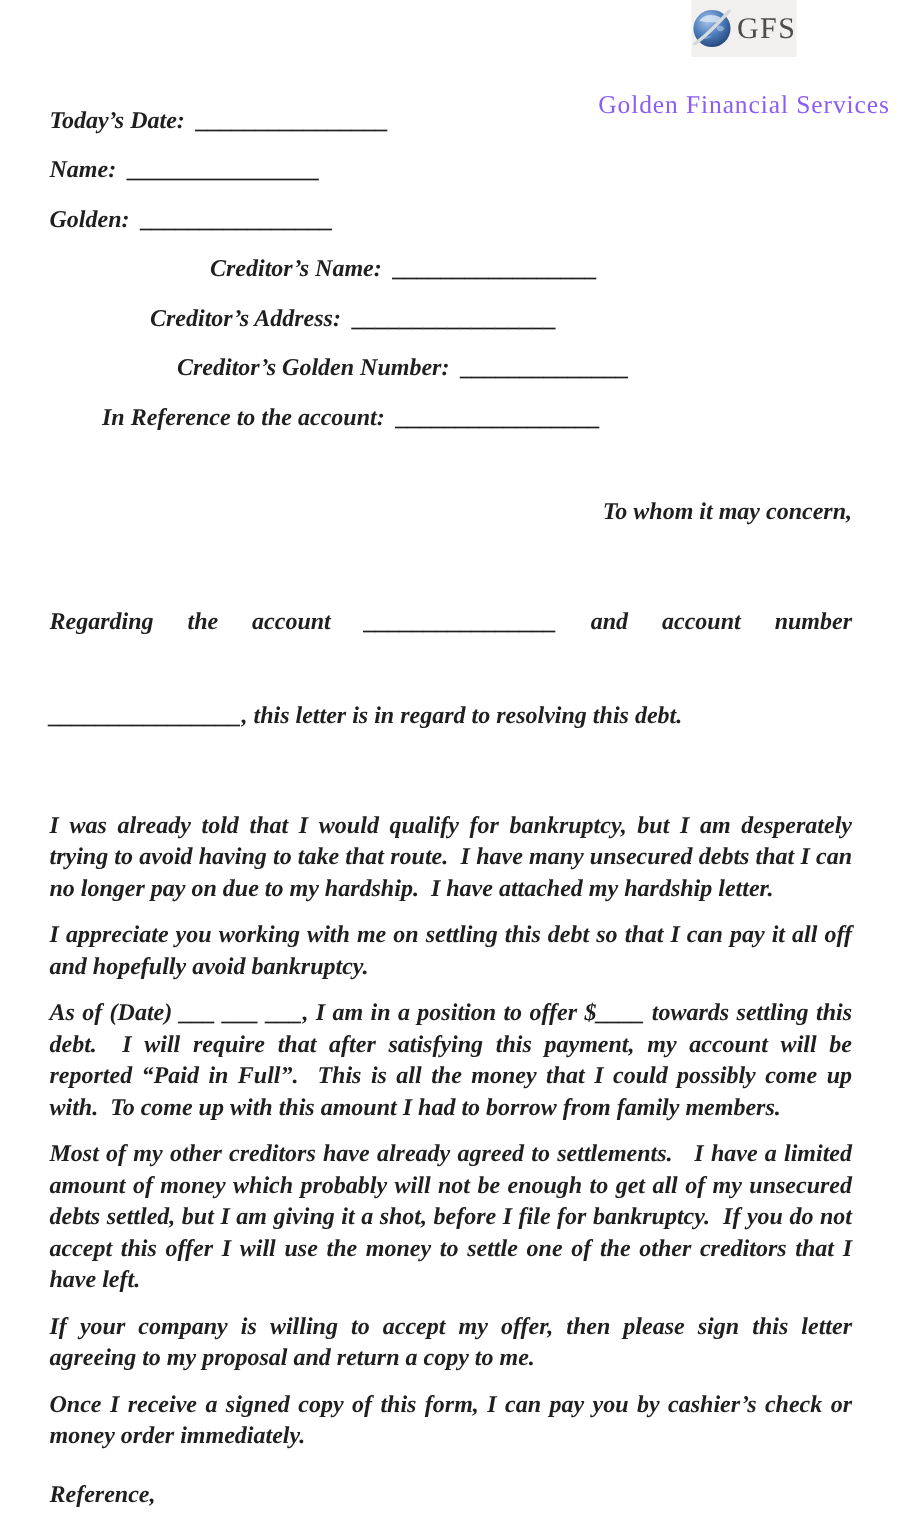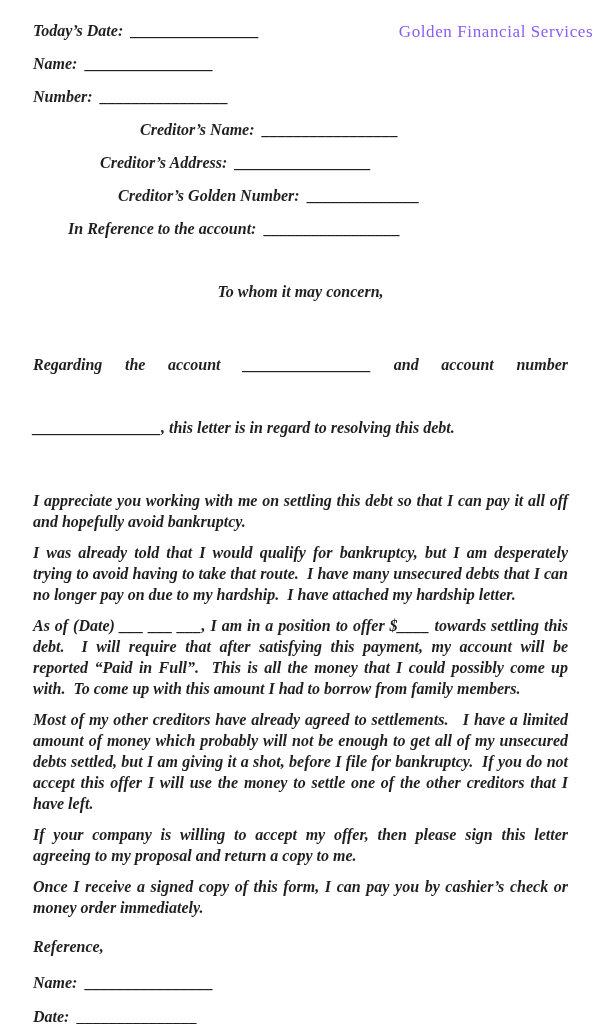--- a/index.html
+++ b/index.html
@@ -17,69 +17,87 @@
   }
   .logo-abbr {
     font-style:normal; font-weight:400; font-size:20px; color:#4d4d4d;
     letter-spacing:1px; line-height:1;
   }
   .company-name {
     margin-top:22px; font-style:normal; font-weight:400; font-size:17px;
     color:#8b5cf6; letter-spacing:0.6px; white-space:nowrap;
   }
   
-  .top-fields { padding:14px 0 0 33px; }
+  .top-fields { padding:28px 0 0 33px;margin-top:36px; }
   .frow { height:33px; line-height:33px; white-space:pre; }
   .fblank { margin-left:8px; }
   .creditor-fields { }
   .creditor-fields .frow { height:33px; }
   
   .letter-body { margin:14px 32px 0 33px; }
   .para {
     margin:0 0 10px; line-height:21px; text-align:justify;
     white-space:pre-wrap;
   }
-  .salutation { text-align:center;margin-top:36px; }
+  .salutation { text-align:right;margin-top:36px; }
   .jline { text-align:justify; text-align-last:justify; white-space:normal; }
   .para .l2 { white-space:normal; }
   
   .closing { margin:10px 0 0 33px; }
   .sincerely { height:38px; line-height:38px; }
   .sigrow { height:34px; line-height:34px; white-space:pre; }
 </style>
 </head>
 <body>
 
 <div class="page">
 
   <div class="logo">
+    <div class="logo-box">
+      <svg width="30" height="30" viewBox="0 0 32 32">
+        <defs>
+          <radialGradient id="gg" cx="0.38" cy="0.3" r="0.9">
+            <stop offset="0" stop-color="#a8c4e8"></stop>
+            <stop offset="0.45" stop-color="#4b7cba"></stop>
+            <stop offset="1" stop-color="#132d59"></stop>
+          </radialGradient>
+        </defs>
+        <circle cx="16" cy="16" r="14.5" fill="url(#gg)"></circle>
+        <path d="M6 10 Q10 5 16 5.5 Q22 6 24 9 Q20 12 14 11 Q9 11 6 10 Z" fill="#dce7f4" opacity="0.8"></path>
+        <path d="M20 14 Q24 13 26 16 Q24 19 21 18 Q19 16 20 14 Z" fill="#c9d9ee" opacity="0.5"></path>
+        <path d="M8 22 Q12 23 16 21.5 Q13 25 9 24 Z" fill="#c9d9ee" opacity="0.4"></path>
+        <path d="M2.5 28 C10 23 20 13 29.5 2.5" stroke="#d6dade" stroke-width="2.6" fill="none" stroke-linecap="round"></path>
+        <path d="M29.5 2.5 L23.5 7.5 L26.5 3.5 Z" fill="#d6dade"></path>
+      </svg>
+      <span class="logo-abbr">GFS</span>
+    </div>
     <div class="company-name">Golden Financial Services</div>
   </div>
 
   <div class="top-fields">
     <div class="frow"><span>Today’s Date:</span><span class="fblank">________________</span></div>
     <div class="frow"><span>Name:</span><span class="fblank">________________</span></div>
-    <div class="frow"><span>Number:</span><span class="fblank">________________</span></div>
+    <div class="frow"><span>Golden:</span><span class="fblank">________________</span></div>
   </div>
 
   <div class="creditor-fields">
     <div class="frow" style="margin-left:140px"><span>Creditor’s Name:</span><span class="fblank">_________________</span></div>
     <div class="frow" style="margin-left:100px"><span>Creditor’s Address:</span><span class="fblank">_________________</span></div>
     <div class="frow" style="margin-left:118px"><span>Creditor’s Golden Number:</span><span class="fblank">______________</span></div>
     <div class="frow" style="margin-left:68px"><span>In Reference to the account:</span><span class="fblank">_________________</span></div>
   </div>
 
   <div class="letter-body">
     <p class="para salutation">To whom it may concern,</p>
     <div class="para">
       <div class="jline">Regarding the account ________________ and account number</div>
       <div class="l2">________________, this letter is in regard to resolving this debt.</div>
     </div>
+    <p class="para">I was already told that I would qualify for bankruptcy, but I am desperately trying to avoid having to take that route.  I have many unsecured debts that I can no longer pay on due to my hardship.  I have attached my hardship letter.</p>
     <p class="para">I appreciate you working with me on settling this debt so that I can pay it all off and hopefully avoid bankruptcy.</p>
-    <p class="para">I was already told that I would qualify for bankruptcy, but I am desperately trying to avoid having to take that route.  I have many unsecured debts that I can no longer pay on due to my hardship.  I have attached my hardship letter.</p>
     <p class="para">As of (Date) ___ ___ ___, I am in a position to offer $____ towards settling this debt.  I will require that after satisfying this payment, my account will be reported “Paid in Full”.  This is all the money that I could possibly come up with.  To come up with this amount I had to borrow from family members.</p>
     <p class="para">Most of my other creditors have already agreed to settlements.   I have a limited amount of money which probably will not be enough to get all of my unsecured debts settled, but I am giving it a shot, before I file for bankruptcy.  If you do not accept this offer I will use the money to settle one of the other creditors that I have left.</p>
     <p class="para">If your company is willing to accept my offer, then please sign this letter agreeing to my proposal and return a copy to me.</p>
     <p class="para">Once I receive a signed copy of this form, I can pay you by cashier’s check or money order immediately.</p>
   </div>
 
   <div class="closing">
     <div class="sincerely">Reference,</div>
     <div class="sigrow"><span>Name:</span><span class="fblank">________________</span></div>
     <div class="sigrow"><span>Date:</span><span class="fblank">_______________</span></div>

